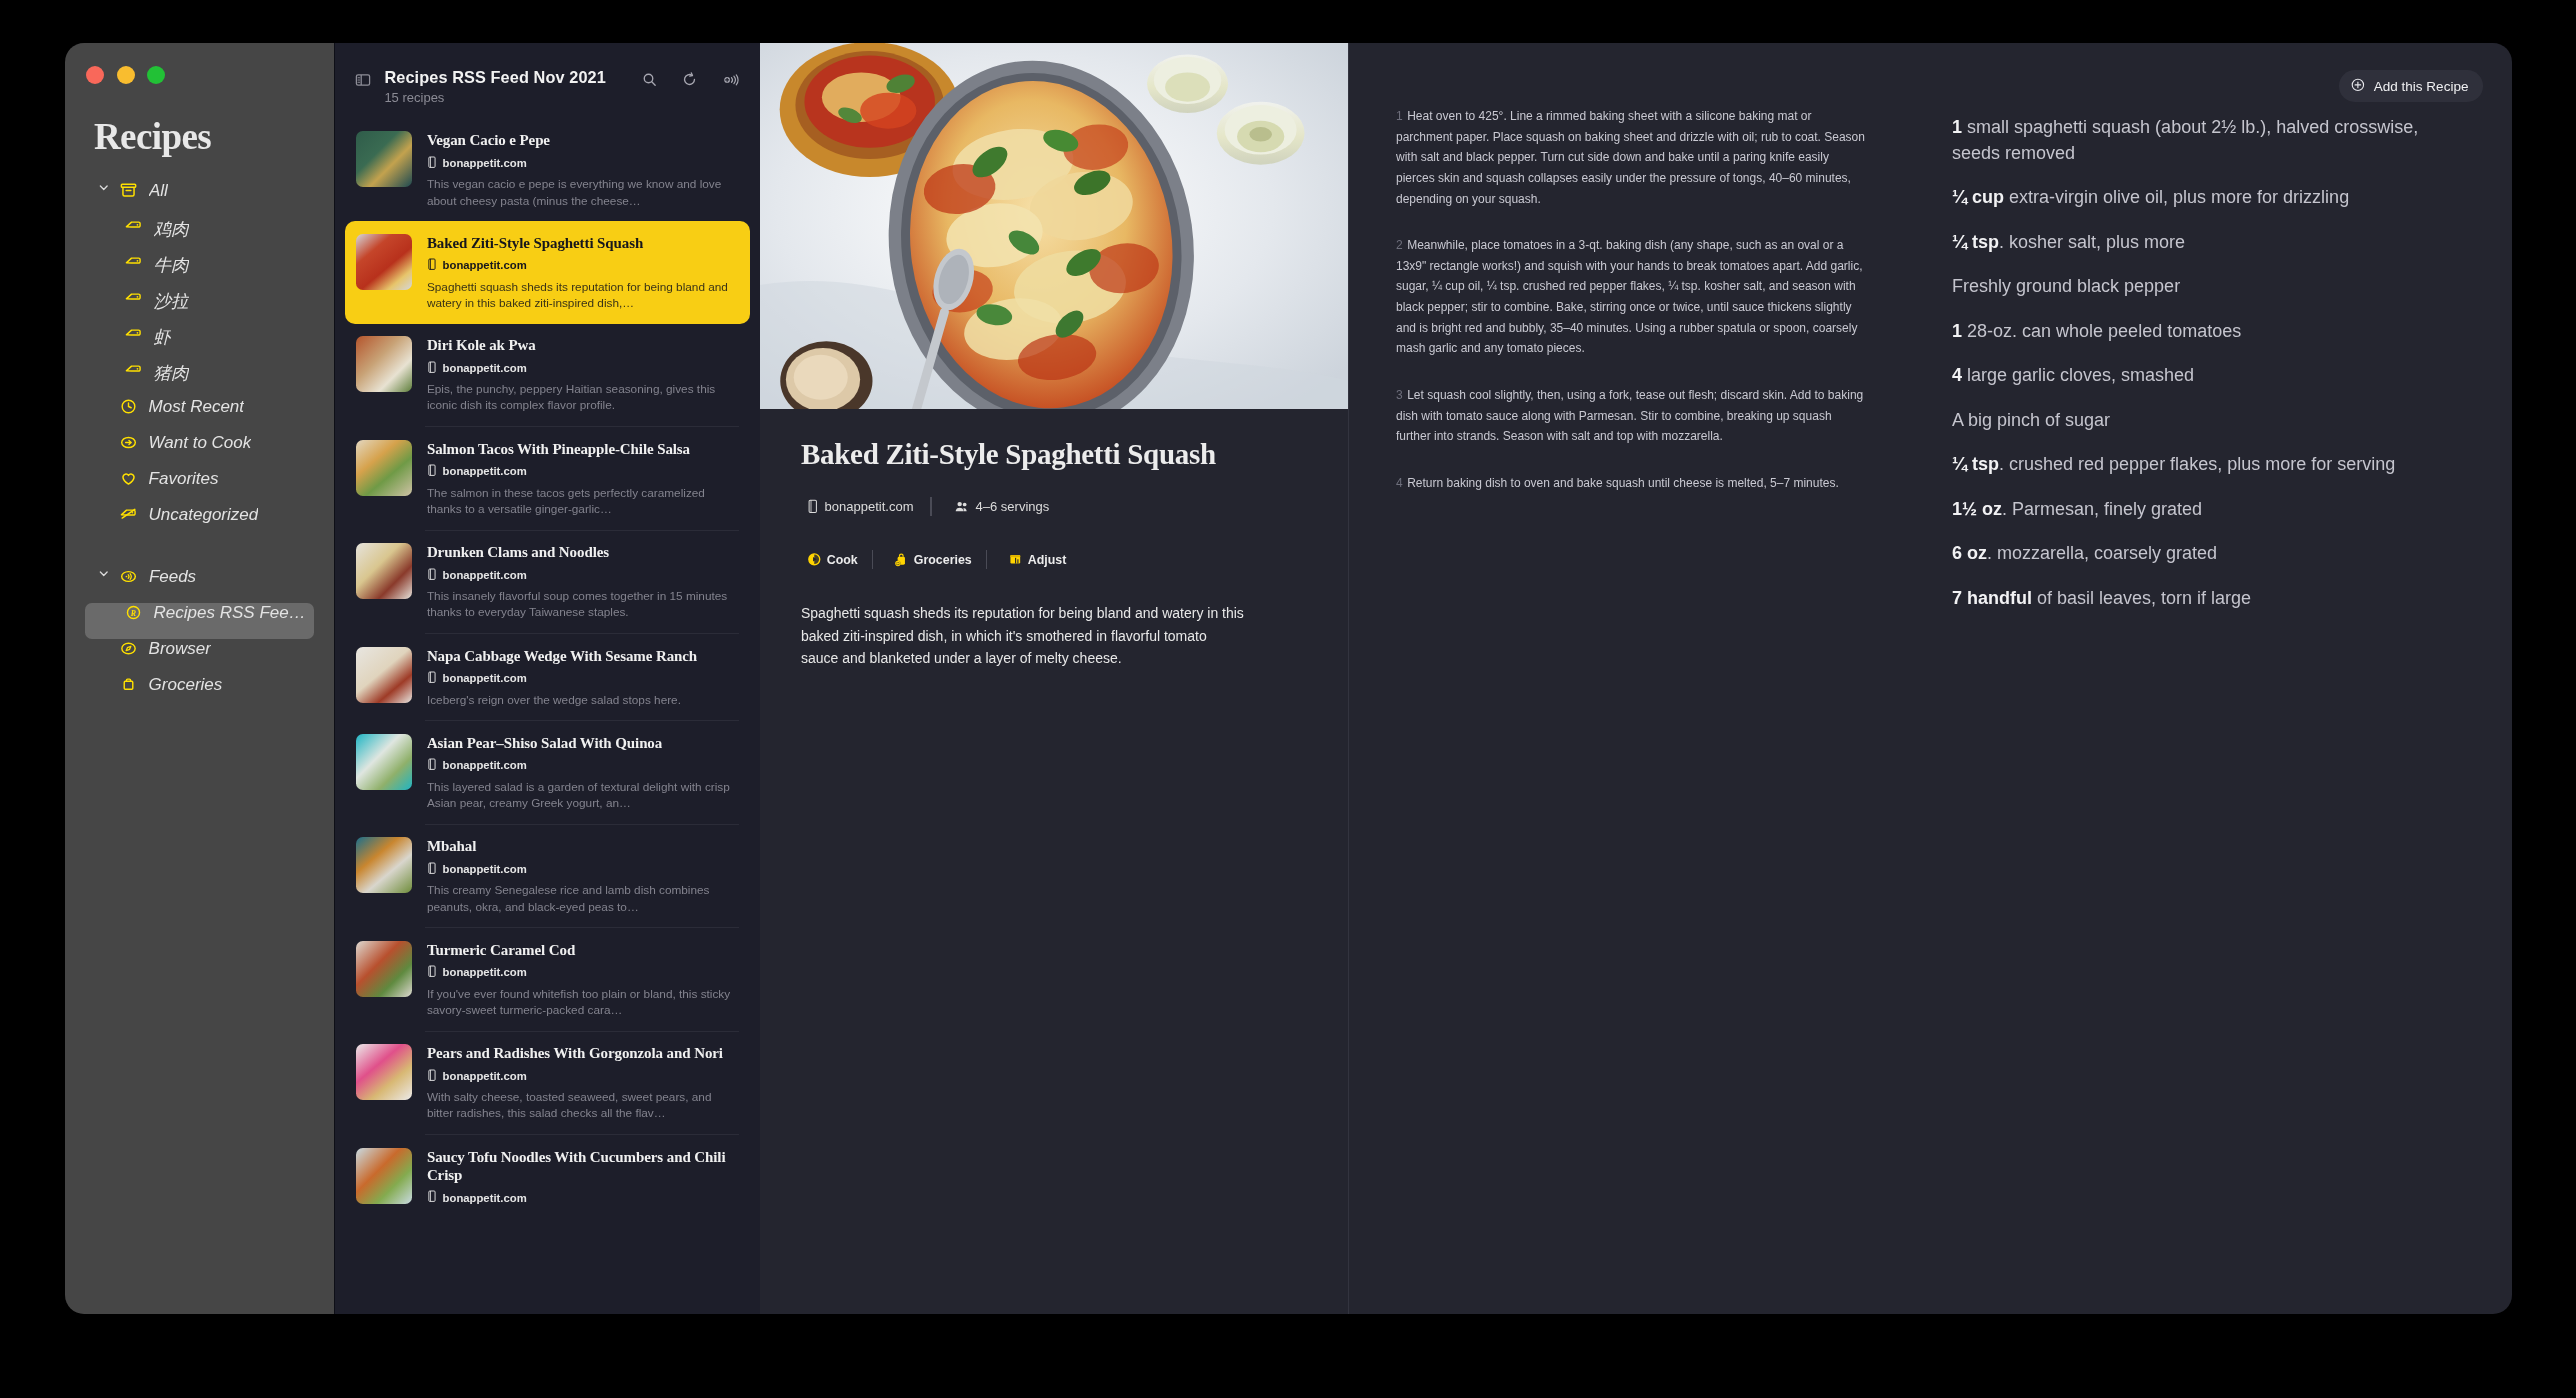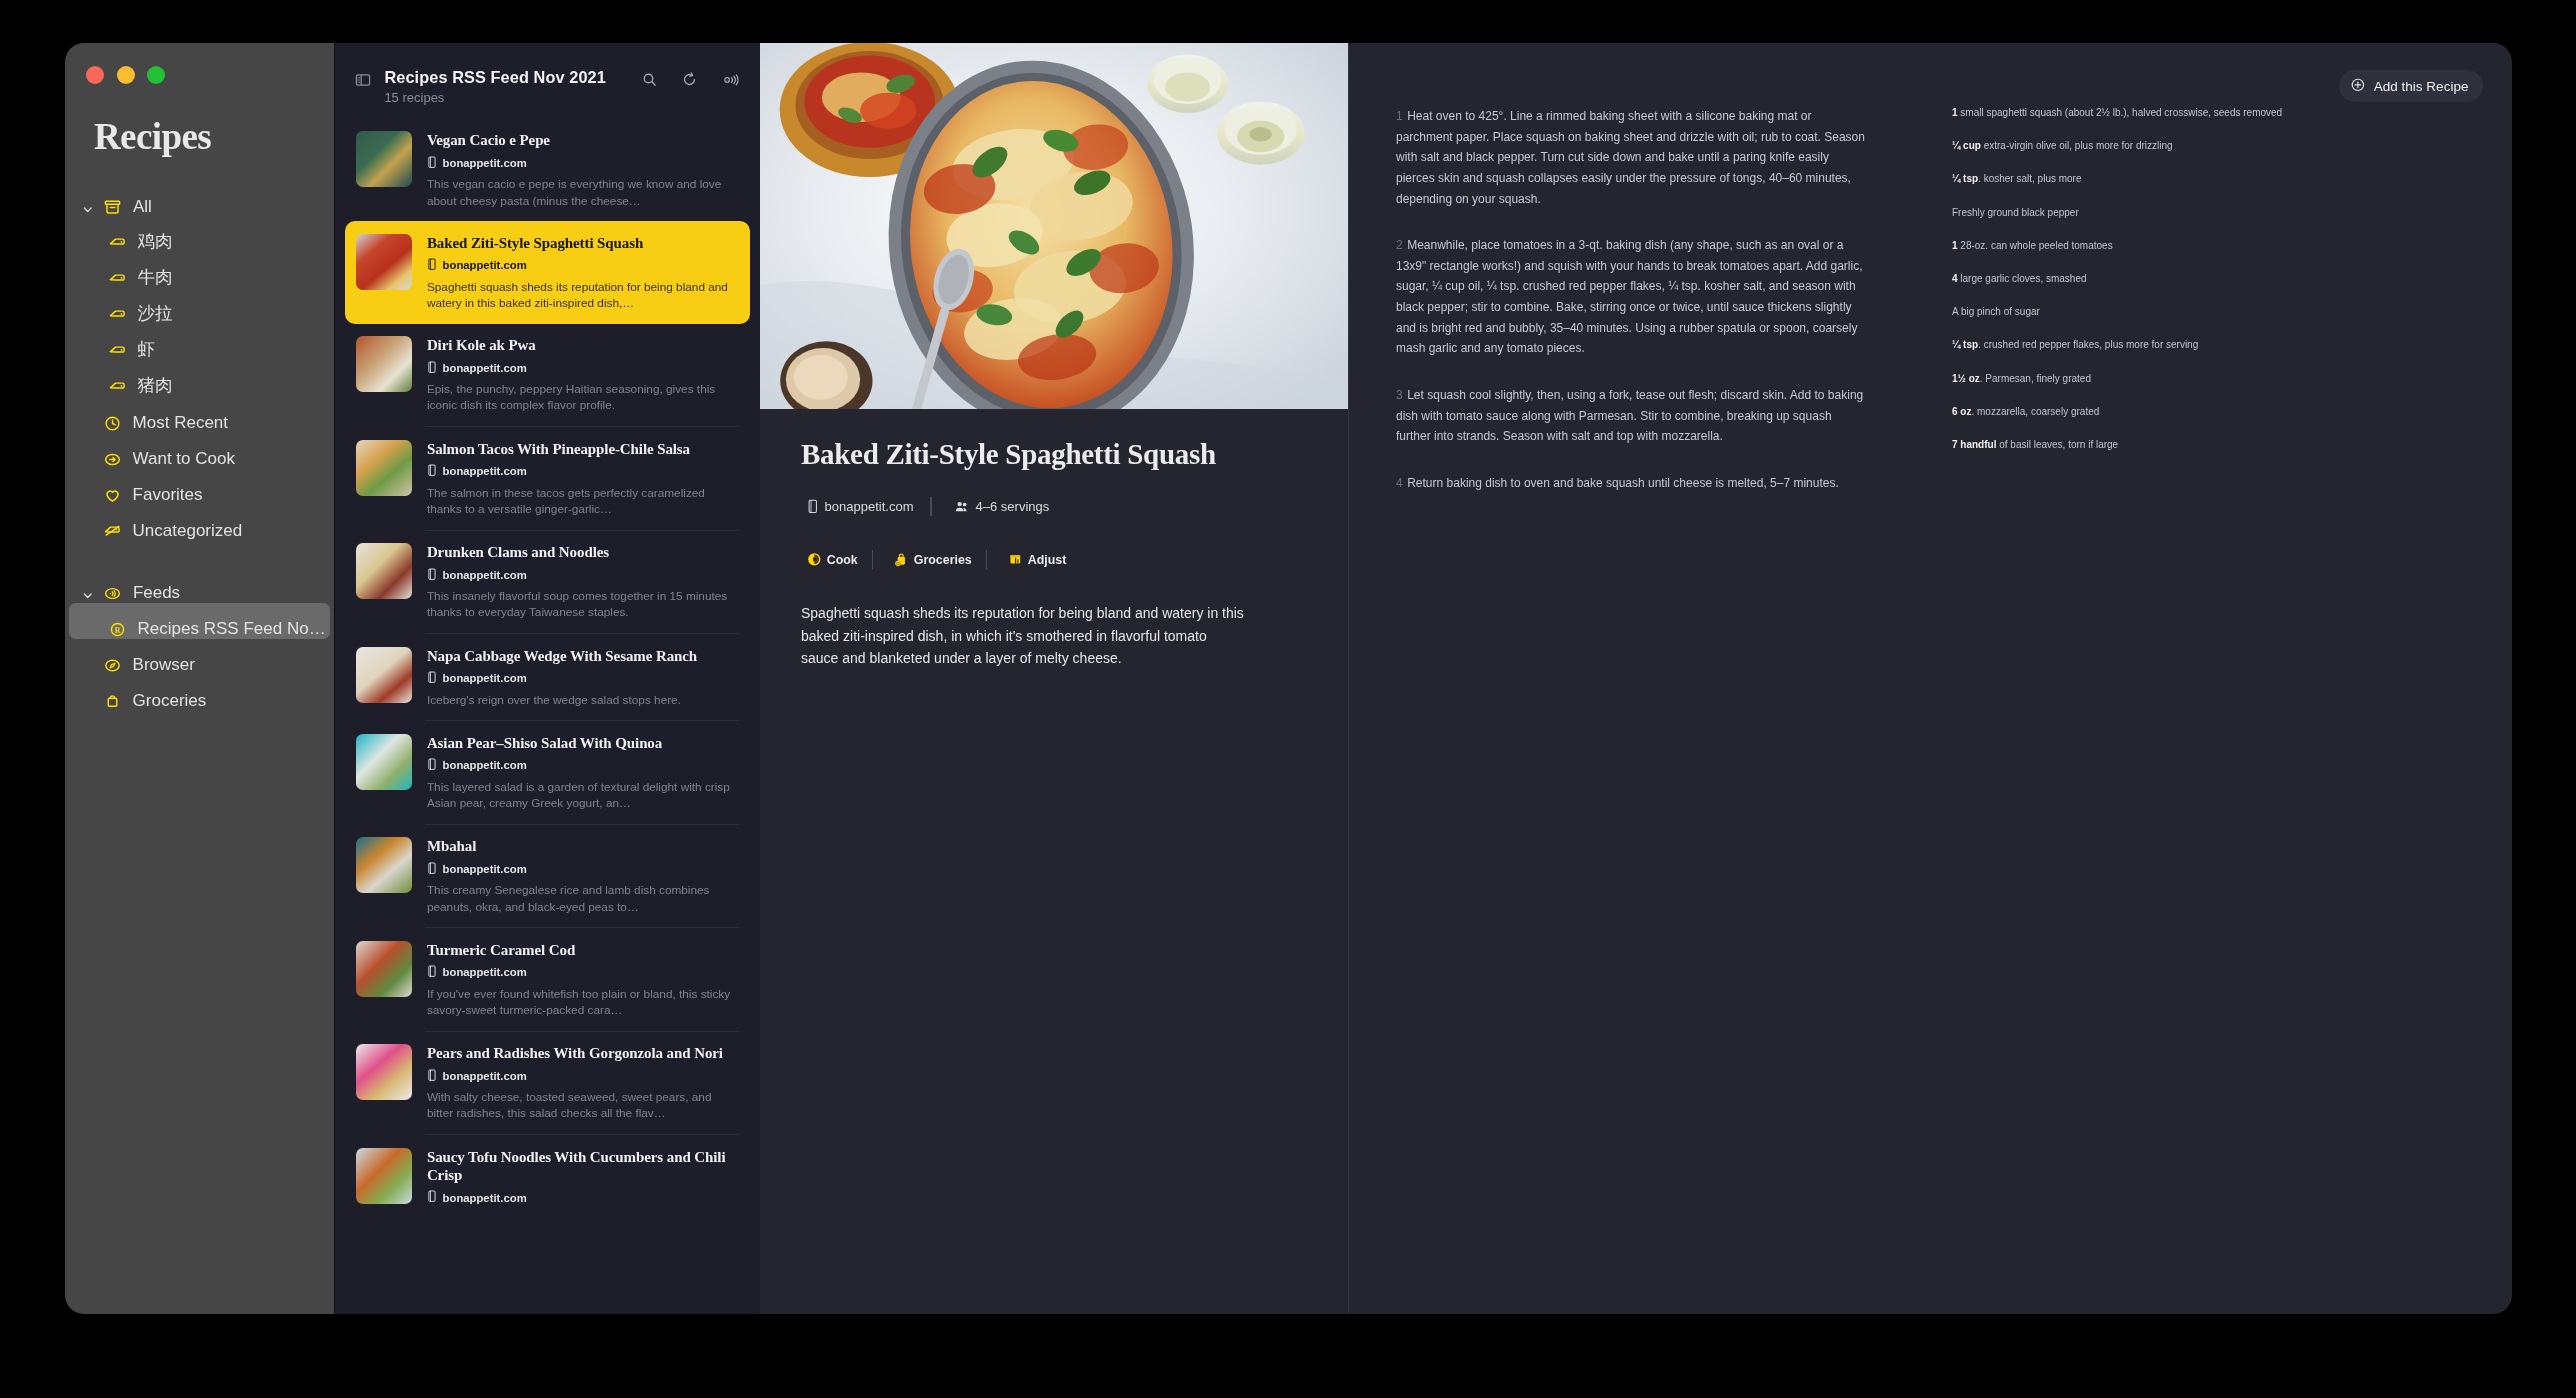--- a/index.html
+++ b/index.html
@@ -44,29 +44,30 @@
     font-family: "Liberation Serif", serif;
     font-weight: bold;
     font-size: 37px;
     color: #e8e8e8;
     letter-spacing: -0.6px;
     margin: 31.5px 0 0 29px;
   }
 
   .nav { margin-top: 22.5px; }
   .nav-row {
-    display: flex; align-items: flex-end;
+    display: flex; align-items: flex-start;
     height: 36px;
-    margin: 0 4px;
+    margin: 0 20px;
     padding-left: 7.9px;
     border-radius: 6.8px;
     color: #e3e3e3;
     font-size: 17px;
     white-space: nowrap;
     overflow: hidden;
+    font-style: italic;
   }
   .nav-row.selected { background: #6a6a6a; }
   .nav-row .chev {
     width: 21.4px; flex: 0 0 21.4px;
     color: #d8d8d8; font-size: 13.5px;
     display: flex; align-items: center; justify-content: center;
   }
   .nav-row .ico {
     width: 29px; flex: 0 0 29px;
     display: flex; align-items: center; justify-content: center;
@@ -209,22 +210,23 @@
   }
   .step .num { color: #6e6f7c; margin-right: 4.5px; }
 
   
   .ingr-pane {
     flex: 1 1 auto;
     padding: 63px 45px 0 34px;
     overflow: hidden;
   }
   .ingr {
-    font-size: 10px; line-height: 1.42; color: #c5c5ce;
+    font-size: 18px; line-height: 1.42; color: #c5c5ce;
     margin-bottom: 19px;
+    margin-top: 9px;
   }
   .ingr b { color: #f2f2f4; }
 
   .add-recipe-btn {
     position: absolute;
     right: 29px; top: 27px;
     display: flex; align-items: center;
     background: #2f303b;
     border-radius: 15.8px;
     padding: 6.8px 14.6px 6.8px 11.3px;

